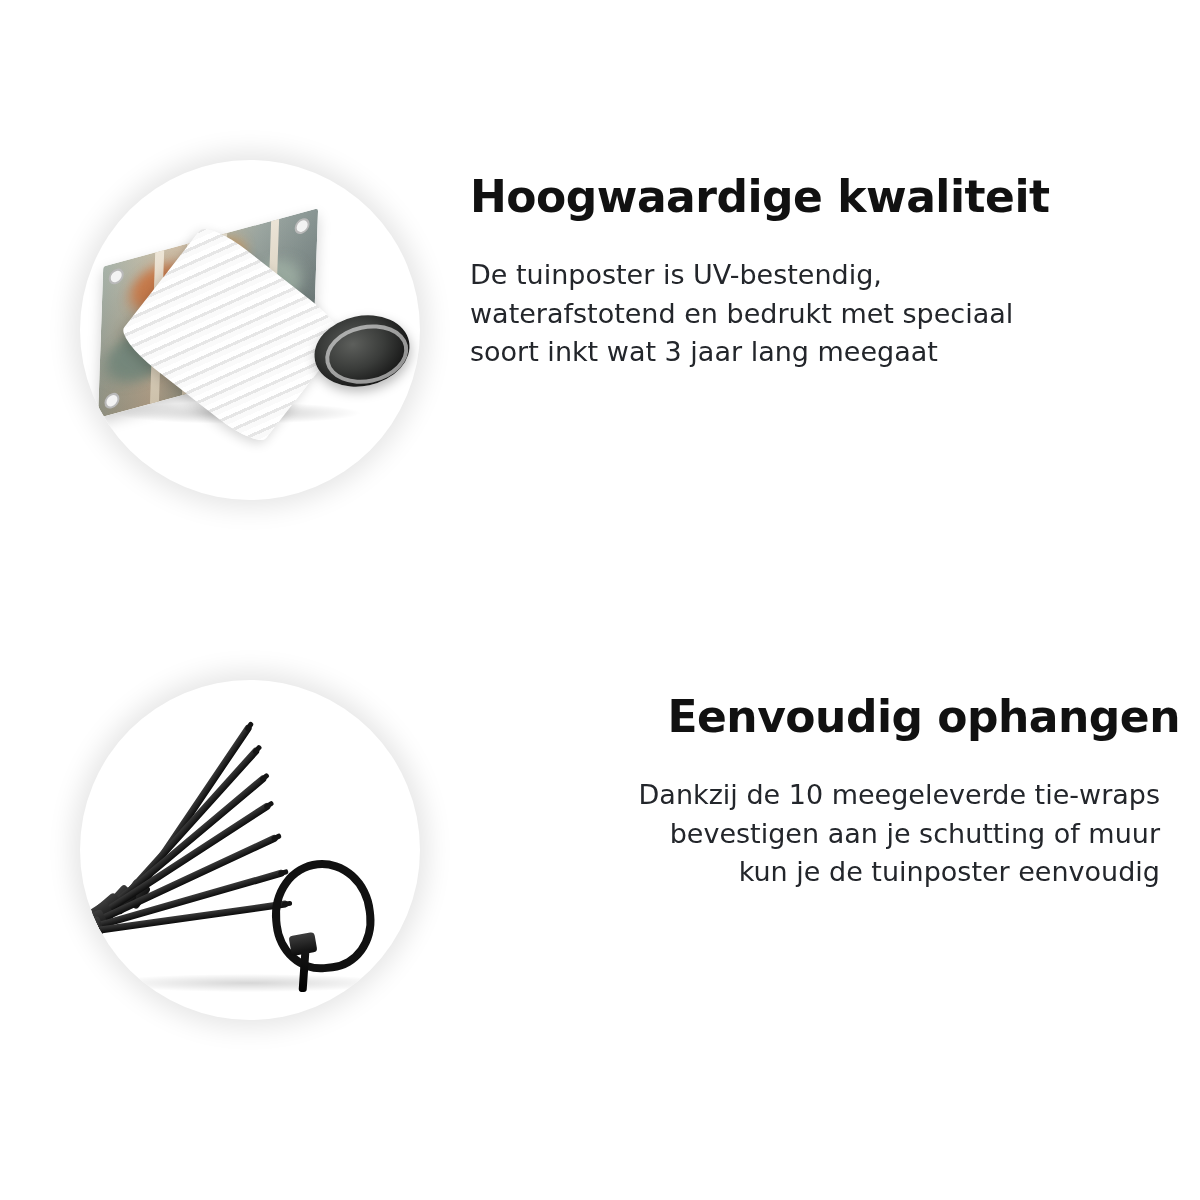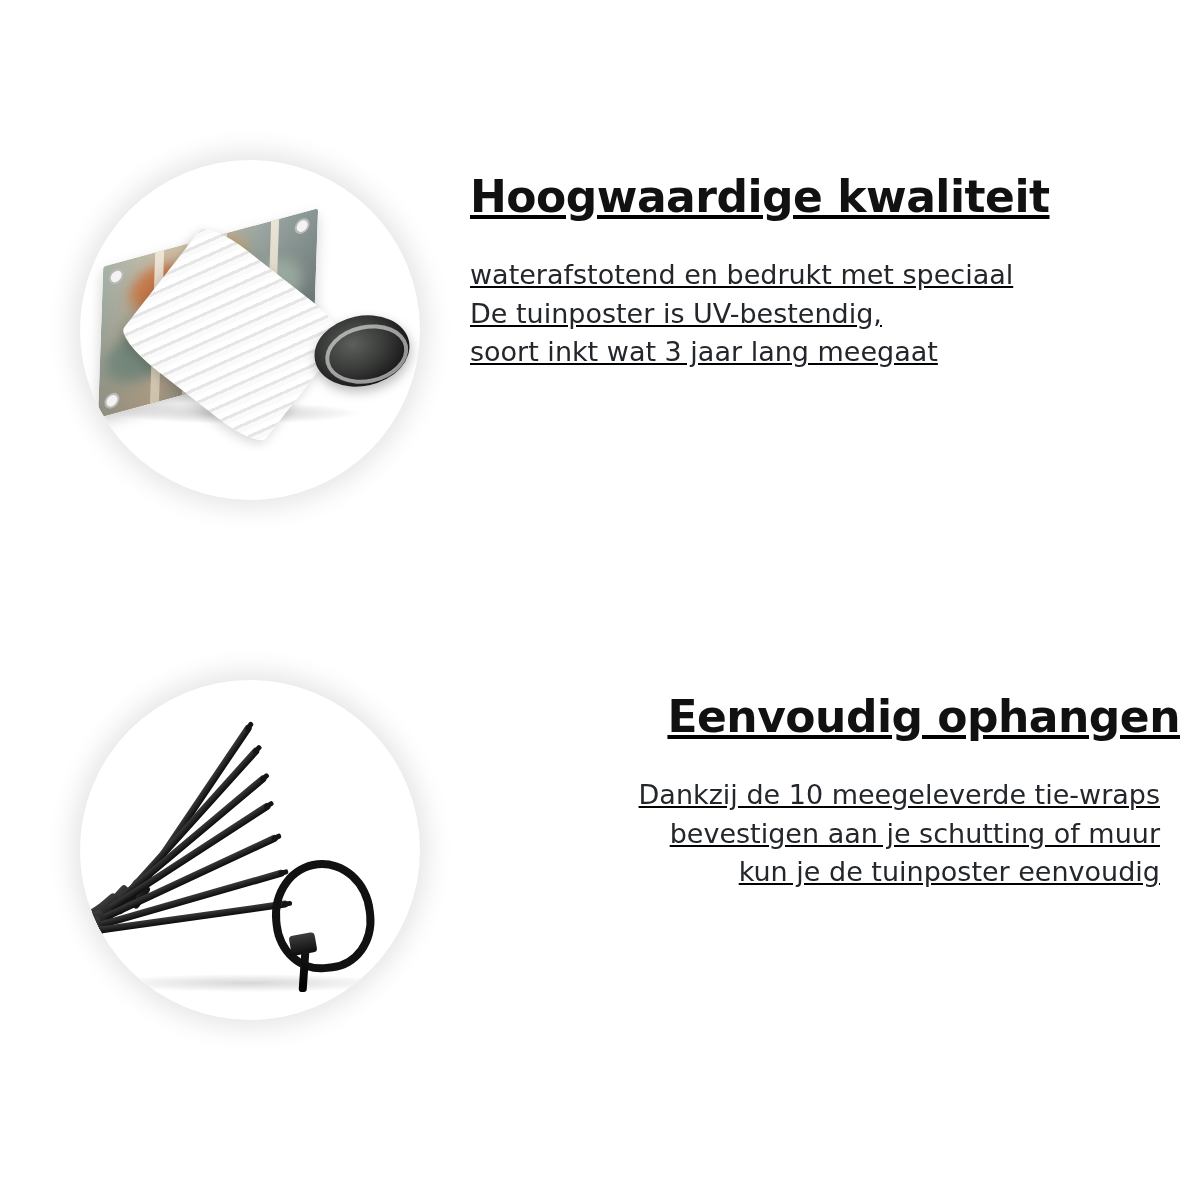--- a/index.html
+++ b/index.html
@@ -50,21 +50,20 @@
     position: absolute;
     inset: 0;
     border-radius: 50%;
     overflow: hidden;
   }
 
   .text-col {
     flex: 1 1 auto;
     padding-top: 34px;
     padding-right: 20px;
-    text-decoration: underline;
   }
   .feature-title {
     font-size: 44px;
     font-weight: 700;
     color: #111111;
     letter-spacing: -0.5px;
     margin: 0 0 36px 0;
     line-height: 1.05;
     white-space: nowrap;
   }
@@ -296,22 +295,22 @@
               <div class="roll-tube"></div>
               <div class="roll-end"></div>
             </div>
           </div>
         </div>
       </div>
     </div>
     <div class="text-col">
       <h2 class="feature-title">Hoogwaardige kwaliteit</h2>
       <p class="feature-desc">
+        <span>De tuinposter is UV-bestendig,</span>
         <span>waterafstotend en bedrukt met speciaal</span>
-        <span>De tuinposter is UV-bestendig,</span>
         <span>soort inkt wat 3 jaar lang meegaat</span>
       </p>
     </div>
   </section>
 
   <section class="feature feature-2">
     <div class="media-col">
       <div class="circle">
         <div class="circle-inner">
           <div class="ties-wrap">

